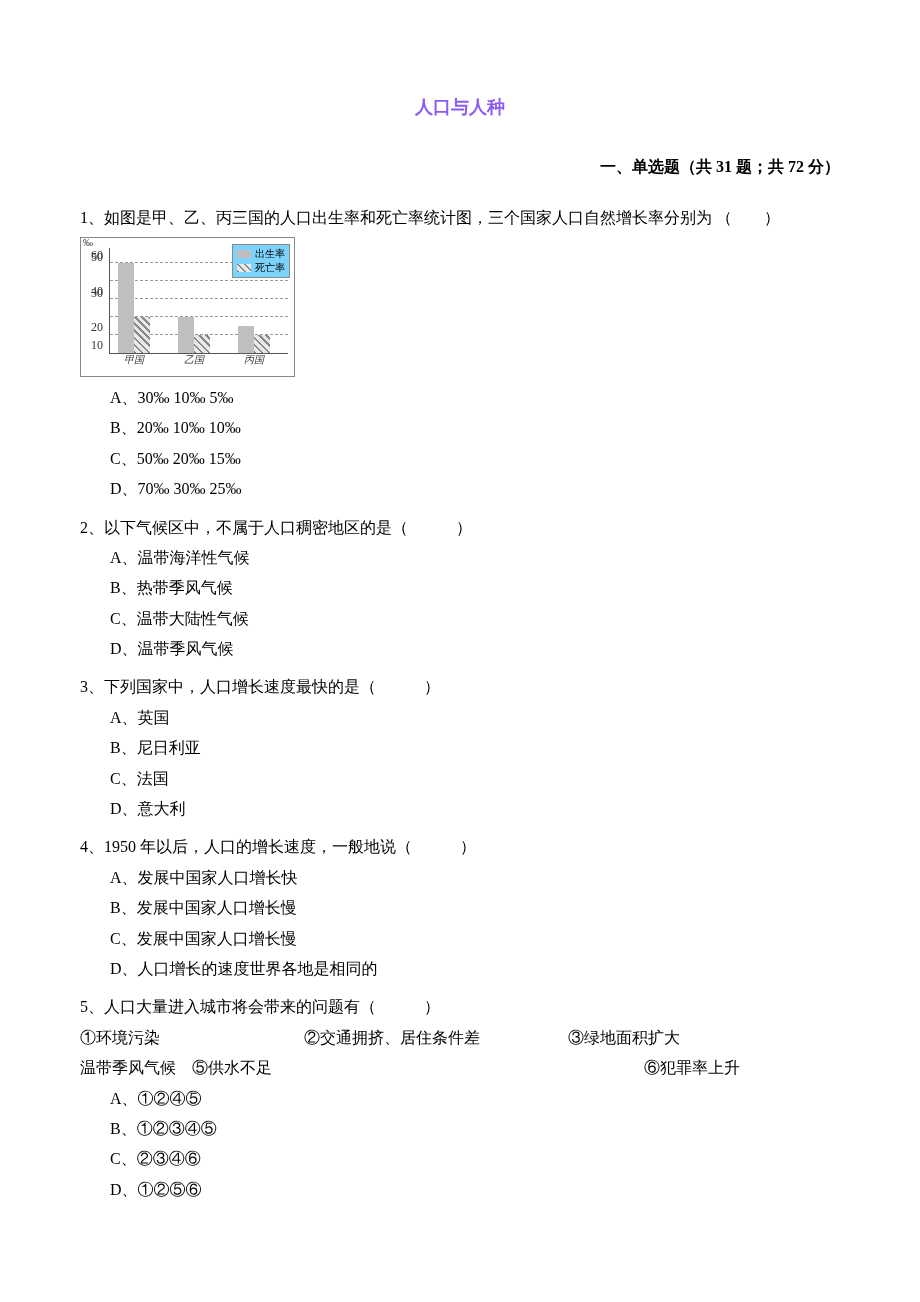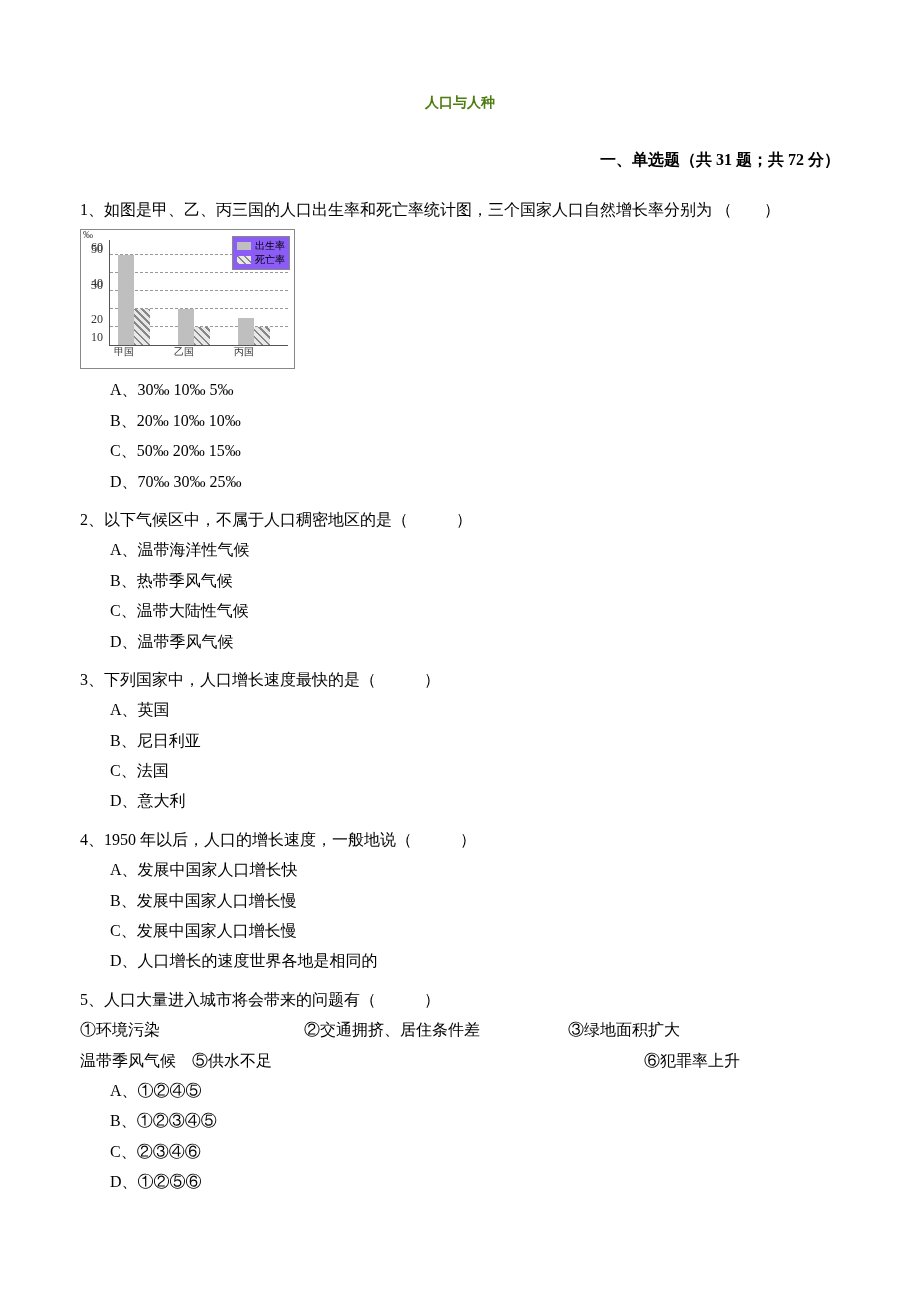--- a/index.html
+++ b/index.html
@@ -7,24 +7,24 @@
       font-size: 16px;
       line-height: 1.9;
       color: #000;
       background: #fff;
       margin: 0;
       padding: 90px 80px 60px 80px;
       width: 920px;
       box-sizing: border-box;
     }
     .title {
-      color: #4d7c0f;
+      color: #8b5cf6;
       font-weight: bold;
       text-align: center;
-      font-size: 14px;
+      font-size: 18px;
       margin-bottom: 28px;
     }
     .section-header {
       font-weight: bold;
       margin-bottom: 20px;
       text-align: right;
     }
     .question-stem {
       margin-top: 8px;
     }
@@ -92,30 +92,32 @@
         45deg, #888, #888 2px, #e8e8e8 2px, #e8e8e8 5px
       );
       left: 16px;
     }
     .x-label {
       position: absolute;
       bottom: -16px;
       font-size: 10px;
       color: #333;
       width: 40px;
+      text-align: center;
       left: -4px;
+      font-style: italic;
     }
     .legend {
       position: absolute;
       right: 4px;
       top: 6px;
       border: 1px solid #888;
       font-size: 10px;
       padding: 2px 4px;
-      background: #8b5cf6;
+      background: #7dd3fc;
       line-height: 1.4;
     }
     .legend-row {
       display: flex;
       align-items: center;
       gap: 4px;
     }
     .legend-swatch {
       width: 14px;
       height: 8px;

